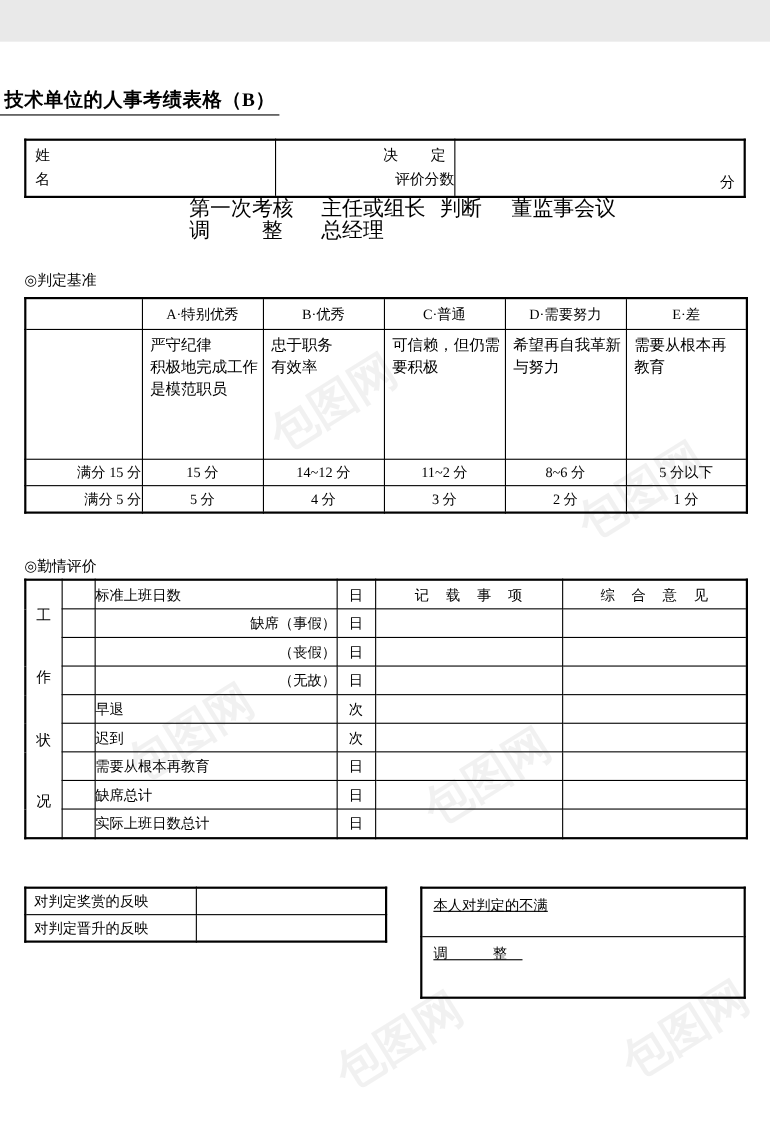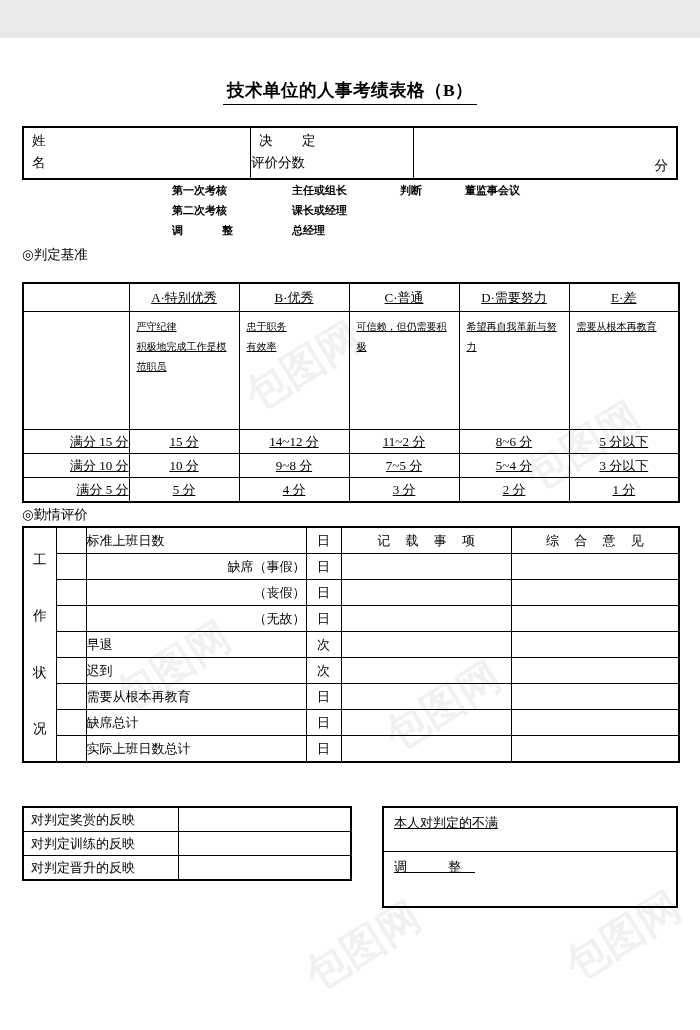--- a/index.html
+++ b/index.html
@@ -29,21 +29,21 @@
     height: 992px;
     background: #ffffff;
   }
 
   
   .doc-title {
     position: absolute;
     top: 40px;
     left: 0;
     width: 700px;
-    text-align: center;
+    text-align: left;
     font-size: 17.5px;
     font-weight: bold;
     letter-spacing: 0.5px;
   }
   .doc-title .u {
     border-bottom: 1.6px solid #000;
     padding: 0 4px 2px 4px;
     display: inline-block;
   }
 
@@ -82,21 +82,21 @@
     left: 8px; top: 4px;
     font-size: 13.5px;
   }
   .cell-name .line2 {
     position: absolute;
     left: 8px; top: 26px;
     font-size: 13.5px;
   }
   .cell-decision {
     width: 162px;
-    text-align: left;
+    text-align: right;
     position: relative;
     font-family: Liberation Mono, monospace;
   }
   .cell-decision .line1 {
     position: absolute;
     left: 0; right: 0; top: 4px;
     font-size: 13.5px;
     letter-spacing: 8px;
     text-indent: 8px;
   }
@@ -114,23 +114,22 @@
     bottom: 3px;
     font-size: 13.5px;
   }
 
   
   #review-chain {
     position: absolute;
     top: 142px;
     left: 0;
     width: 560px;
-    font-size: 11px;
+    font-size: 19px;
     line-height: 20px;
-    font-weight: bold;
   }
   #review-chain .rrow {
     display: block;
     height: 20px;
     position: relative;
   }
   #review-chain .c1 { position: absolute; left: 172px; width: 120px; }
   #review-chain .c2 { position: absolute; left: 292px; width: 120px; }
   #review-chain .c3 { position: absolute; left: 400px; width: 70px; }
   #review-chain .c4 { position: absolute; left: 465px; width: 140px; }
@@ -141,38 +140,37 @@
     position: absolute;
     font-size: 13.5px;
     left: 22px;
   }
   #sec-criteria { top: 208px; }
   #sec-attendance { top: 468px; }
 
   
   #criteria-table {
     position: absolute;
-    top: 244px;
+    top: 232px;
     left: 22px;
     width: 656px;
-    text-decoration: underline;
   }
   #criteria-table col.c0 { width: 106px; }
   #criteria-table col.cx { width: 110px; }
   #criteria-table tr.r-head td {
     height: 27px;
     text-align: center;
     font-size: 13px;
   }
   #criteria-table tr.r-desc td {
     height: 112px;
     vertical-align: top;
     text-align: left;
     padding: 5px 4px 0 7px;
-    font-size: 10px;
+    font-size: 14px;
     line-height: 20px;
   }
   #criteria-table tr.r-score td {
     height: 23px;
     text-align: center;
     font-size: 13px;
   }
   #criteria-table tr.r-score td.lbl {
     text-align: right;
   }
@@ -290,24 +288,20 @@
     </table>
 
   <div id="review-chain">
     <div class="rrow">
       <span class="c1">第一次考核</span>
       <span class="c2">主任或组长</span>
       <span class="c3">判断</span>
       <span class="c4">董监事会议</span>
     </div>
     <div class="rrow">
-      <span class="c1">第二次考核</span>
-      <span class="c2">课长或经理</span>
-    </div>
-    <div class="rrow">
       <span class="c1 sp2">调　整</span>
       <span class="c2">总经理</span>
     </div>
   </div>
 
   <div class="sec-head" id="sec-criteria">◎判定基准</div>
 
   <table class="grid outer" id="criteria-table">
     <colgroup>
       <col class="c0">
@@ -334,28 +328,20 @@
       <td>希望再自我革新与努力</td>
       <td>需要从根本再教育</td>
     </tr>
     <tr class="r-score">
       <td class="lbl">满分 15 分</td>
       <td>15 分</td>
       <td>14~12 分</td>
       <td>11~2 分</td>
       <td>8~6 分</td>
       <td>5 分以下</td>
-    </tr>
-    <tr class="r-score">
-      <td class="lbl">满分 10 分</td>
-      <td>10 分</td>
-      <td>9~8 分</td>
-      <td>7~5 分</td>
-      <td>5~4 分</td>
-      <td>3 分以下</td>
     </tr>
     <tr class="r-score">
       <td class="lbl">满分 5 分</td>
       <td>5 分</td>
       <td>4 分</td>
       <td>3 分</td>
       <td>2 分</td>
       <td>1 分</td>
     </tr>
   </tbody>
@@ -451,24 +437,20 @@
     <colgroup>
         <col class="b0">
         <col>
       </colgroup>
     <tbody>
         <tr>
       <td class="lbl">对判定奖赏的反映</td>
       <td></td>
     </tr>
     <tr>
-      <td class="lbl">对判定训练的反映</td>
-      <td></td>
-    </tr>
-    <tr>
       <td class="lbl">对判定晋升的反映</td>
       <td></td>
     </tr>
   </tbody>
     </table>
 
   <table class="grid outer" id="complaint-table">
     <tbody>
         <tr>
       <td class="r1">本人对判定的不满</td>

